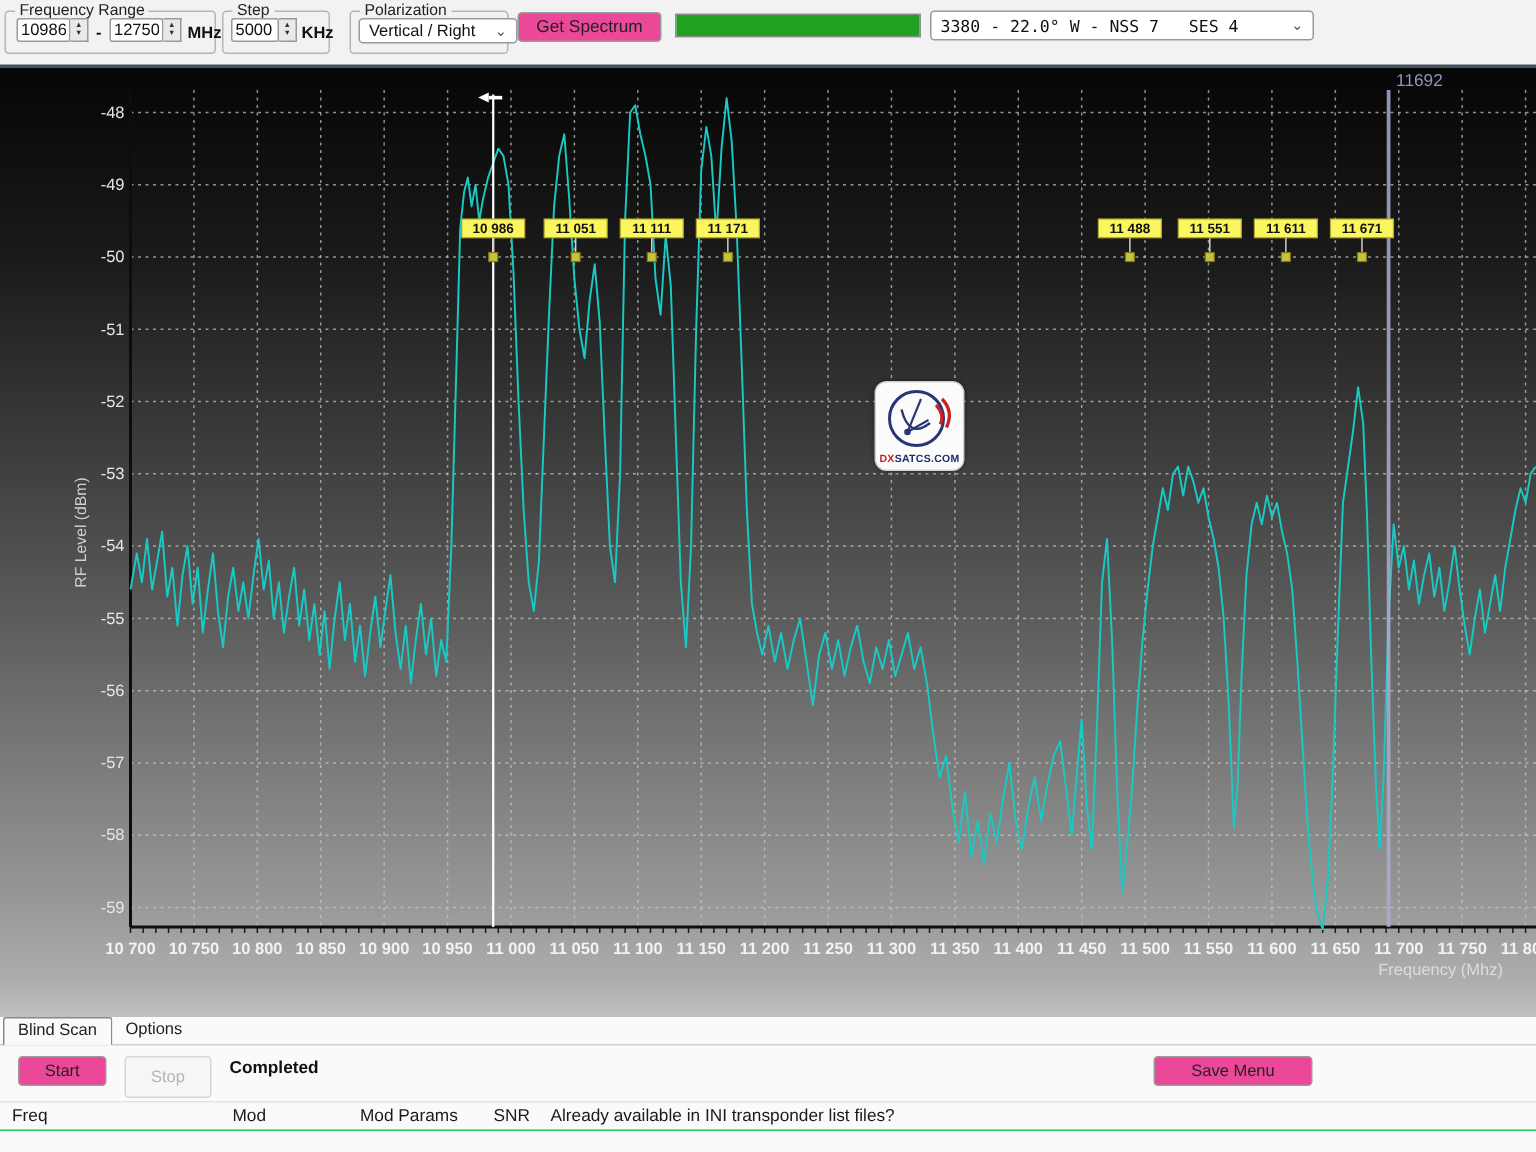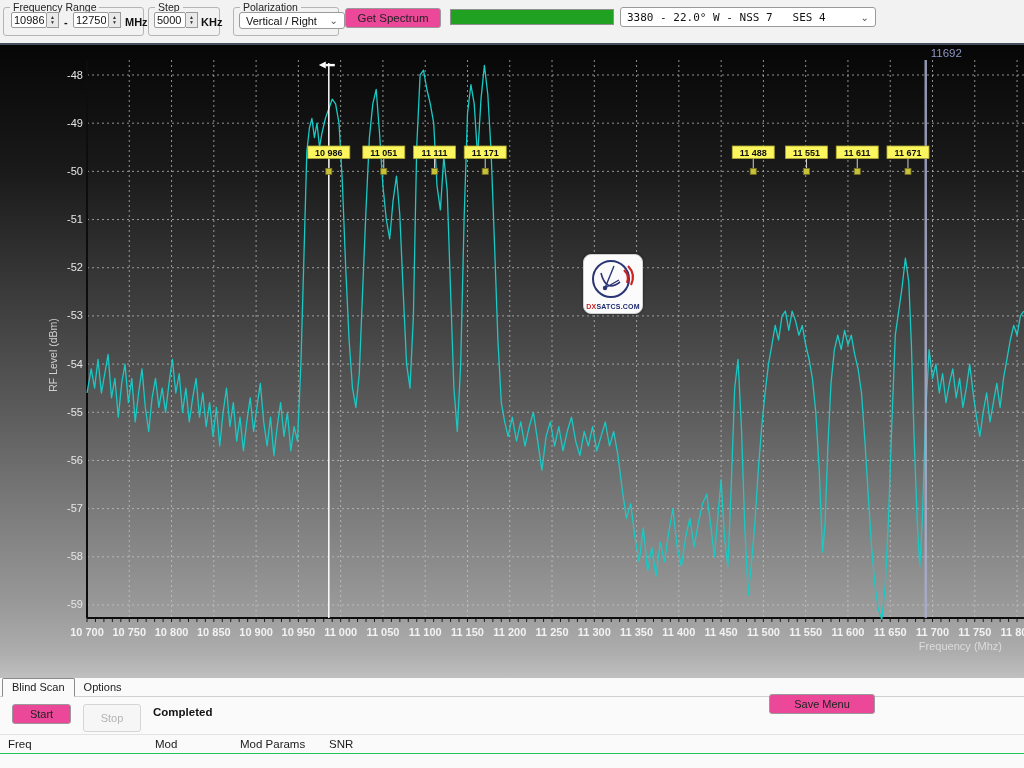--- a/index.html
+++ b/index.html
@@ -40,29 +40,29 @@
   .logo{position:absolute;left:583px;top:209px;width:58px;height:58px;background:#fbfbfb;
     border:1px solid #d0d0d0;border-radius:8px;box-shadow:0 0 3px rgba(0,0,0,.4);}
   .logo-text{position:absolute;left:0;right:0;bottom:3px;text-align:center;font-size:7px;
     font-weight:bold;letter-spacing:.2px;}
   .logo-text .dx{color:#c42424;}
   .logo-text .rest{color:#1d2a6b;}
 
   
   .bottom{position:absolute;top:678px;left:0;width:1024px;height:90px;background:#fafafa;}
   .tabbar{position:absolute;top:0;left:0;width:1024px;height:19px;border-bottom:1px solid #cfcfcf;
-    box-sizing:border-box;display:flex;align-items:flex-end;padding-left:2px;}
+    box-sizing:border-box;display:flex;padding-left:2px;}
   .tab{font-size:11px;color:#222;padding:2px 9px 3px 9px;cursor:pointer;}
   .tab.active{background:#fafafa;border:1px solid #8a8a8a;border-bottom:1px solid #fafafa;
     border-radius:2px 2px 0 0;margin-bottom:-1px;}
   .start-btn{position:absolute;left:12px;top:26px;width:59px;height:20px;}
   .stop-btn{position:absolute;left:83px;top:26px;width:58px;height:28px;
     color:#b3b3b3;border-color:#d5d5d5;background:#f6f6f6;}
   .status{position:absolute;left:153px;top:28px;font-size:11.5px;font-weight:bold;color:#111;}
-  .save-btn{position:absolute;left:769px;top:16px;width:106px;height:20px;}
+  .save-btn{position:absolute;left:769px;top:26px;width:106px;height:20px;}
   .table{position:absolute;top:56px;left:0;width:1024px;border-top:1px solid #e3e3e3;}
   .tr{display:flex;align-items:center;}
   .thead{height:18px;font-size:11.5px;color:#1a1a1a;border-bottom:1px solid #22c55e;}
   .trow{height:15px;font-size:10px;color:#333;}
   .c1{width:155px;padding-left:8px;box-sizing:border-box;}
   .c2{width:85px;}.c3{width:89px;}.c4{width:38px;}.c5{flex:1;}
   .trow .c1{padding-left:10px;}
 </style>
 </head>
 <body>
@@ -366,16 +366,17 @@
     <button class="btn stop-btn">Stop</button>
     <div class="status">Completed</div>
     <button class="btn save-btn">Save Menu</button>
 
     <div class="table">
       <div class="tr thead">
         <div class="c1">Freq</div>
         <div class="c2">Mod</div>
         <div class="c3">Mod Params</div>
         <div class="c4">SNR</div>
+        <div class="c5">Already available in  INI  transponder list files?</div>
       </div>
     </div>
   </div>
 </div>
 
 </body></html>

